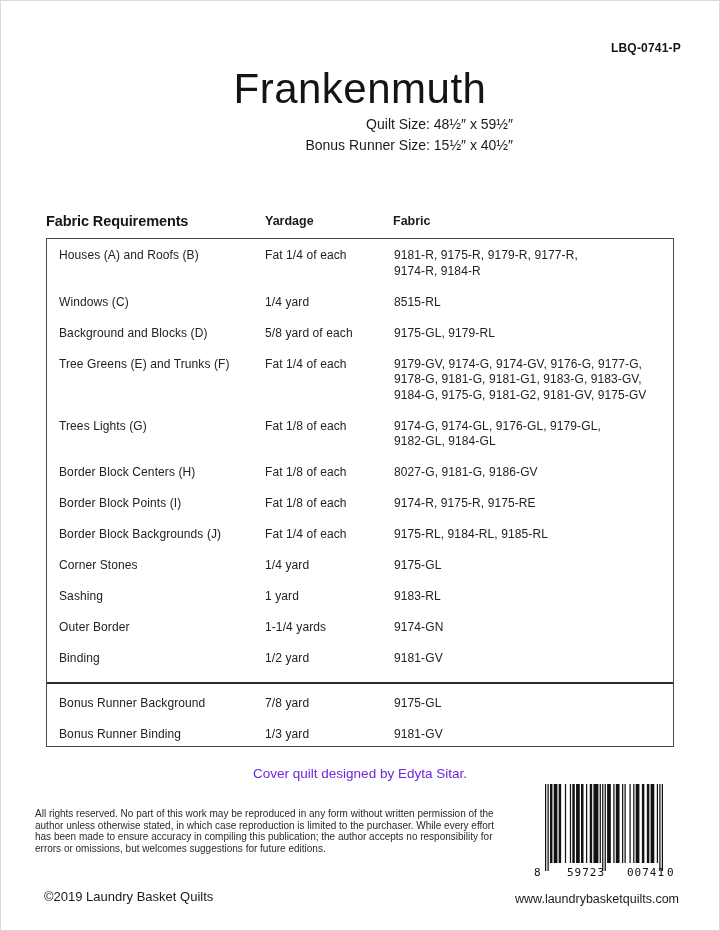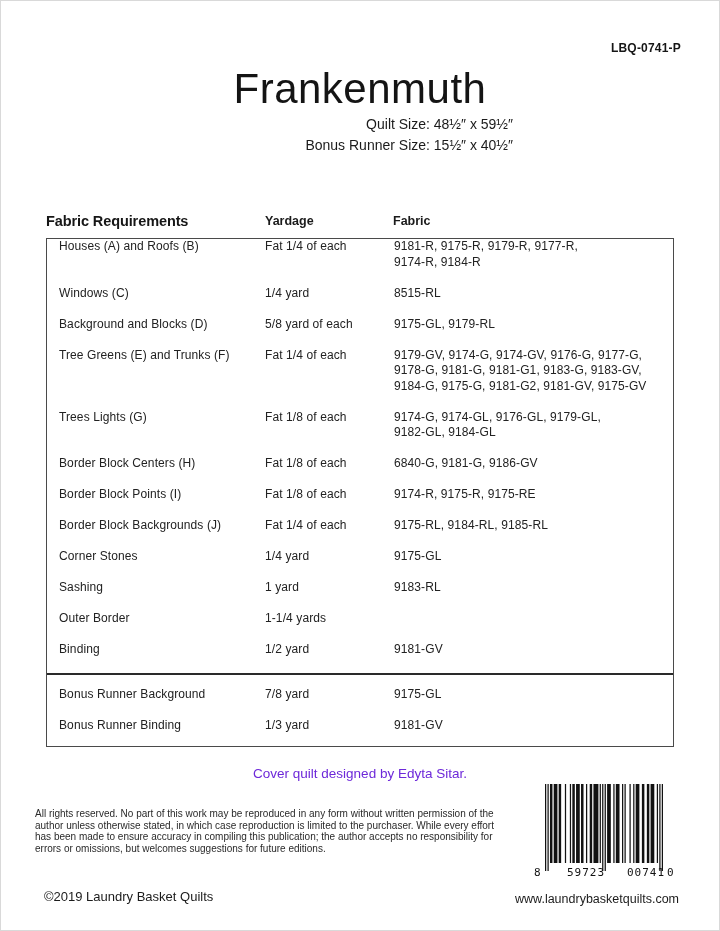--- a/index.html
+++ b/index.html
@@ -29,20 +29,21 @@
   .thdr {
     position:absolute; left:45px; top:208px; width:628px; height:24px;
     display:flex; align-items:center;
   }
   .thdr .t1 { width:219px; font-size:14.5px; font-weight:700; letter-spacing:-.1px; color:#161616; }
   .thdr .t2 { width:128px; font-size:12.5px; font-weight:600; color:#1b1b1b; }
   .thdr .t3 { font-size:12.5px; font-weight:600; color:#1b1b1b; }
   .tbox {
     position:absolute; left:45px; top:237px; width:628px; height:509px;
     box-sizing:border-box; border:1.5px solid #4a4a4a;
+    padding-top:9px;
   }
   .trow {
     display:grid; grid-template-columns:206px 129px 1fr;
     padding-left:12px;
     font-size:12px; line-height:15.5px; letter-spacing:.1px;
     margin-bottom:15.5px; color:#222222;
   }
   .cell-fabric { white-space:pre; }
   .tdivider {
     height:2px; background:#2a2a2a; margin:7px 0 12px 0;
@@ -119,21 +120,21 @@
     </div>
         <div class="trow">
       <div class="cell-item">Trees Lights (G)</div>
       <div class="cell-yardage">Fat 1/8 of each</div>
       <div class="cell-fabric">9174-G, 9174-GL, 9176-GL, 9179-GL,
 9182-GL, 9184-GL</div>
     </div>
         <div class="trow">
       <div class="cell-item">Border Block Centers (H)</div>
       <div class="cell-yardage">Fat 1/8 of each</div>
-      <div class="cell-fabric">6840-G, 9181-G, 9186-GV</div>
+      <div class="cell-fabric">8027-G, 9181-G, 9186-GV</div>
     </div>
         <div class="trow">
       <div class="cell-item">Border Block Points (I)</div>
       <div class="cell-yardage">Fat 1/8 of each</div>
       <div class="cell-fabric">9174-R, 9175-R, 9175-RE</div>
     </div>
         <div class="trow">
       <div class="cell-item">Border Block Backgrounds (J)</div>
       <div class="cell-yardage">Fat 1/4 of each</div>
       <div class="cell-fabric">9175-RL, 9184-RL, 9185-RL</div>
@@ -144,20 +145,21 @@
       <div class="cell-fabric">9175-GL</div>
     </div>
         <div class="trow">
       <div class="cell-item">Sashing</div>
       <div class="cell-yardage">1 yard</div>
       <div class="cell-fabric">9183-RL</div>
     </div>
         <div class="trow">
       <div class="cell-item">Outer Border</div>
       <div class="cell-yardage">1-1/4 yards</div>
+      <div class="cell-fabric">9174-GN</div>
     </div>
         <div class="trow">
       <div class="cell-item">Binding</div>
       <div class="cell-yardage">1/2 yard</div>
       <div class="cell-fabric">9181-GV</div>
     </div>
         <div class="tdivider"></div>
         <div class="trow">
       <div class="cell-item">Bonus Runner Background</div>
       <div class="cell-yardage">7/8 yard</div>

